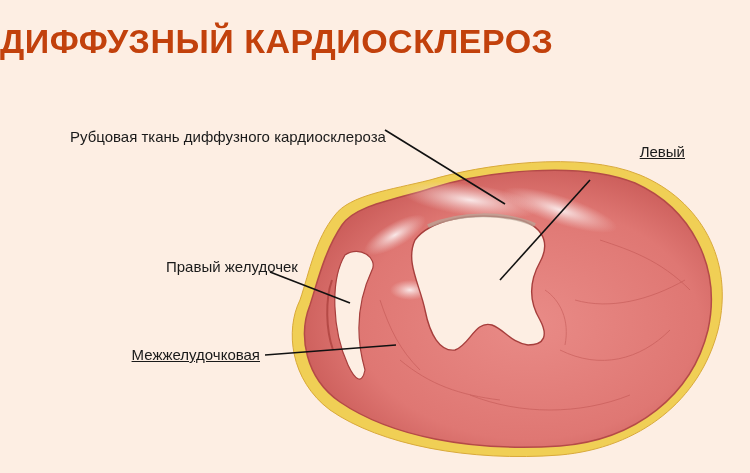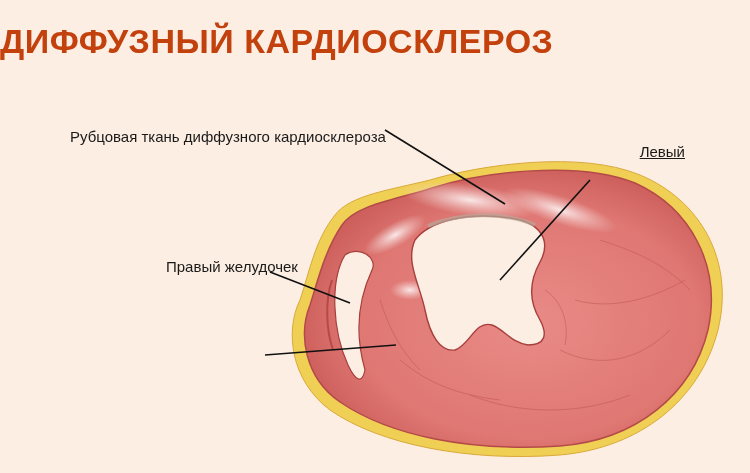--- a/index.html
+++ b/index.html
@@ -87,13 +87,14 @@
 
 <div class="label" style="left:70px; top:116px;margin-top:12px;">Рубцовая ткань диффузного кардиосклероза</div>
 
 <div class="label center" style="left:585px; top:143px; width:100px;">
   <div>Левый</div>
 </div>
 
 <div class="label" style="left:130px; top:258px;margin-left:36px;">Правый желудочек</div>
 
 <div class="label center" style="left:120px; top:346px; width:140px;">
+  <div>Межжелудочковая</div>
 </div>
 
 </body></html>

